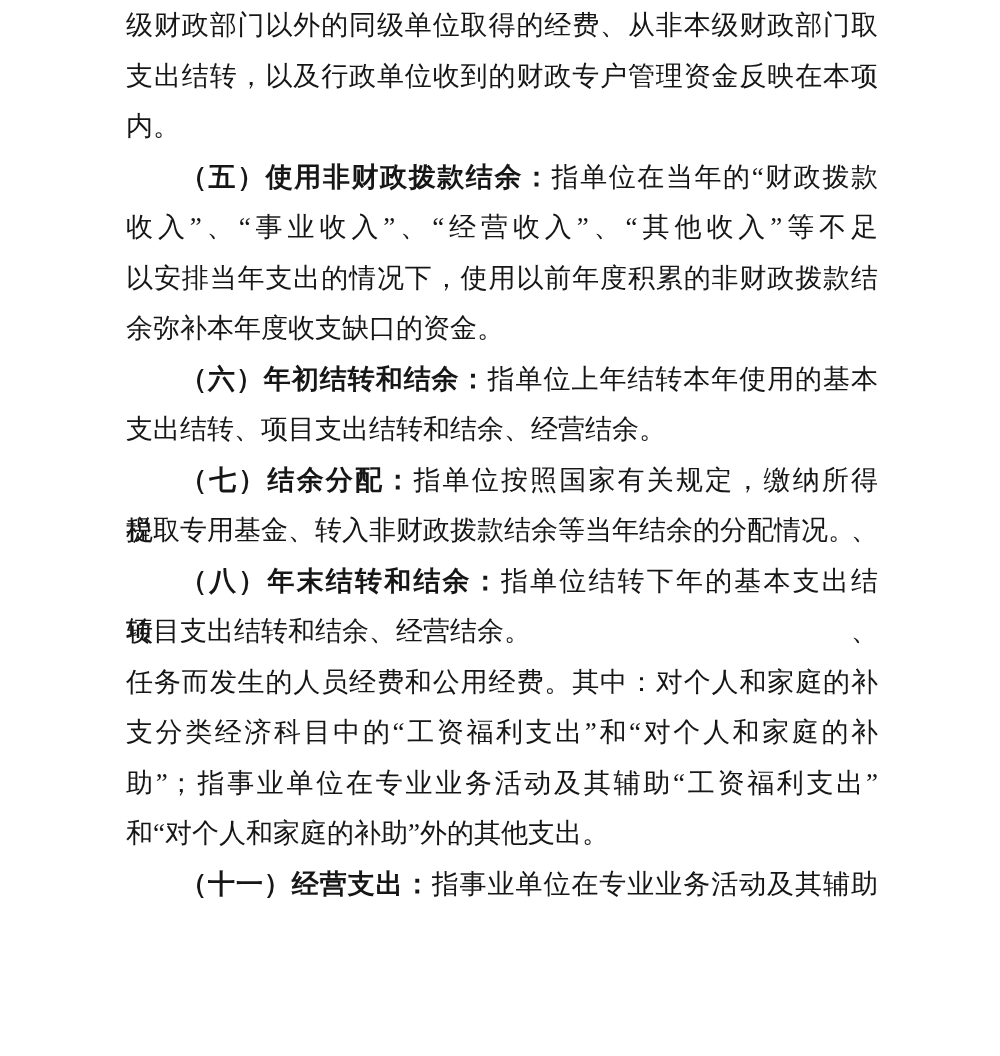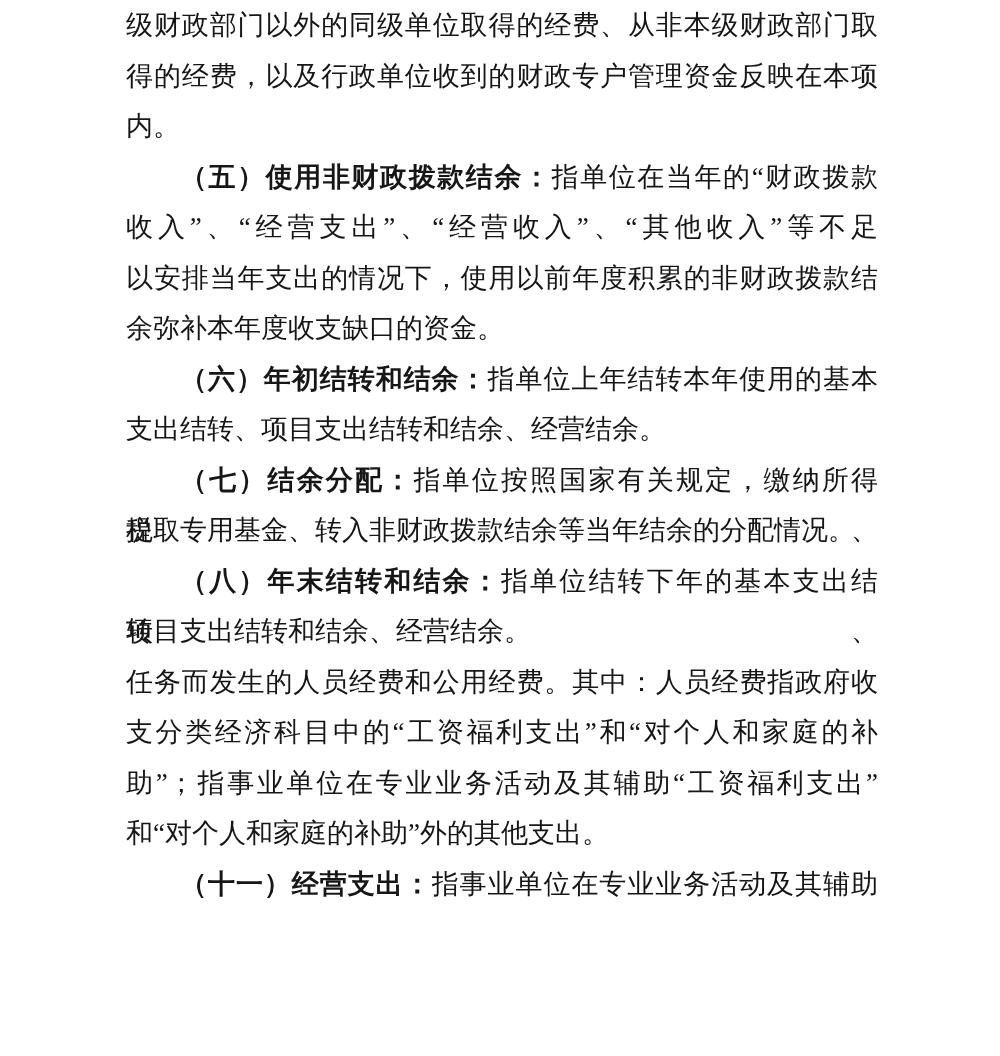--- a/index.html
+++ b/index.html
@@ -38,43 +38,43 @@
   .seg { font-weight: 400; }
   .seg.bold { font-weight: 700; }
 </style>
 </head>
 <body>
 
 <div class="page">
   <div class="doc" id="doc" style="color: rgb(22, 22, 22);">
       <div class="paragraph">
         <div class="doc-line justify"><span class="seg">级财政部门以外的同级单位取得的经费、从非本级财政部门取</span></div>
-        <div class="doc-line justify"><span class="seg">得的经费，以及行政单位收到的财政专户管理资金反映在本项</span></div>
+        <div class="doc-line justify"><span class="seg">支出结转，以及行政单位收到的财政专户管理资金反映在本项</span></div>
         <div class="doc-line"><span class="seg">内。</span></div>
       </div>
       <div class="paragraph">
         <div class="doc-line justify indent"><span class="seg bold">（五）使用非财政拨款结余：</span><span class="seg">指单位在当年的“财政拨款</span></div>
-        <div class="doc-line justify"><span class="seg">收入”、“经营支出”、“经营收入”、“其他收入”等不足</span></div>
+        <div class="doc-line justify"><span class="seg">收入”、“事业收入”、“经营收入”、“其他收入”等不足</span></div>
         <div class="doc-line justify"><span class="seg">以安排当年支出的情况下，使用以前年度积累的非财政拨款结</span></div>
         <div class="doc-line"><span class="seg">余弥补本年度收支缺口的资金。</span></div>
       </div>
       <div class="paragraph">
         <div class="doc-line justify indent"><span class="seg bold">（六）年初结转和结余：</span><span class="seg">指单位上年结转本年使用的基本</span></div>
         <div class="doc-line"><span class="seg">支出结转、项目支出结转和结余、经营结余。</span></div>
       </div>
       <div class="paragraph">
         <div class="doc-line justify indent"><span class="seg bold">（七）结余分配：</span><span class="seg">指单位按照国家有关规定，缴纳所得税、</span></div>
         <div class="doc-line"><span class="seg">提取专用基金、转入非财政拨款结余等当年结余的分配情况。</span></div>
       </div>
       <div class="paragraph">
         <div class="doc-line justify indent"><span class="seg bold">（八）年末结转和结余：</span><span class="seg">指单位结转下年的基本支出结转、</span></div>
         <div class="doc-line"><span class="seg">项目支出结转和结余、经营结余。</span></div>
       </div>
       <div class="paragraph">
-        <div class="doc-line justify"><span class="seg">任务而发生的人员经费和公用经费。其中：人员经费指政府收</span></div>
+        <div class="doc-line justify"><span class="seg">任务而发生的人员经费和公用经费。其中：对个人和家庭的补</span></div>
         <div class="doc-line justify"><span class="seg">支分类经济科目中的“工资福利支出”和“对个人和家庭的补</span></div>
         <div class="doc-line justify"><span class="seg">助”；指事业单位在专业业务活动及其辅助“工资福利支出”</span></div>
         <div class="doc-line"><span class="seg">和“对个人和家庭的补助”外的其他支出。</span></div>
       </div>
       <div class="paragraph">
         <div class="doc-line justify indent"><span class="seg bold">（十一）经营支出：</span><span class="seg">指事业单位在专业业务活动及其辅助</span></div>
       </div>
     </div>
 </div>
 

